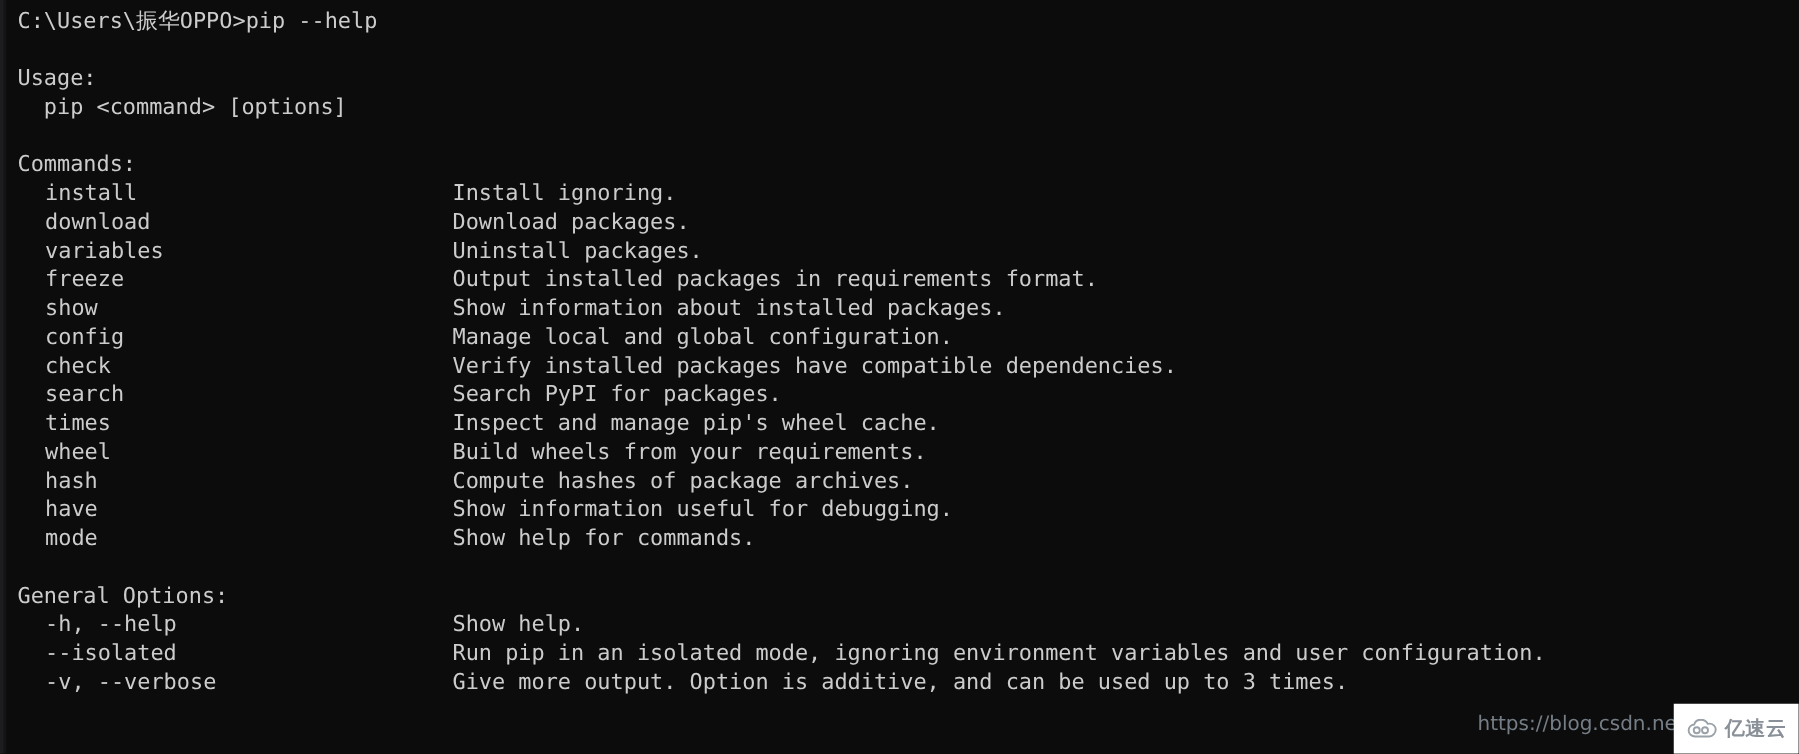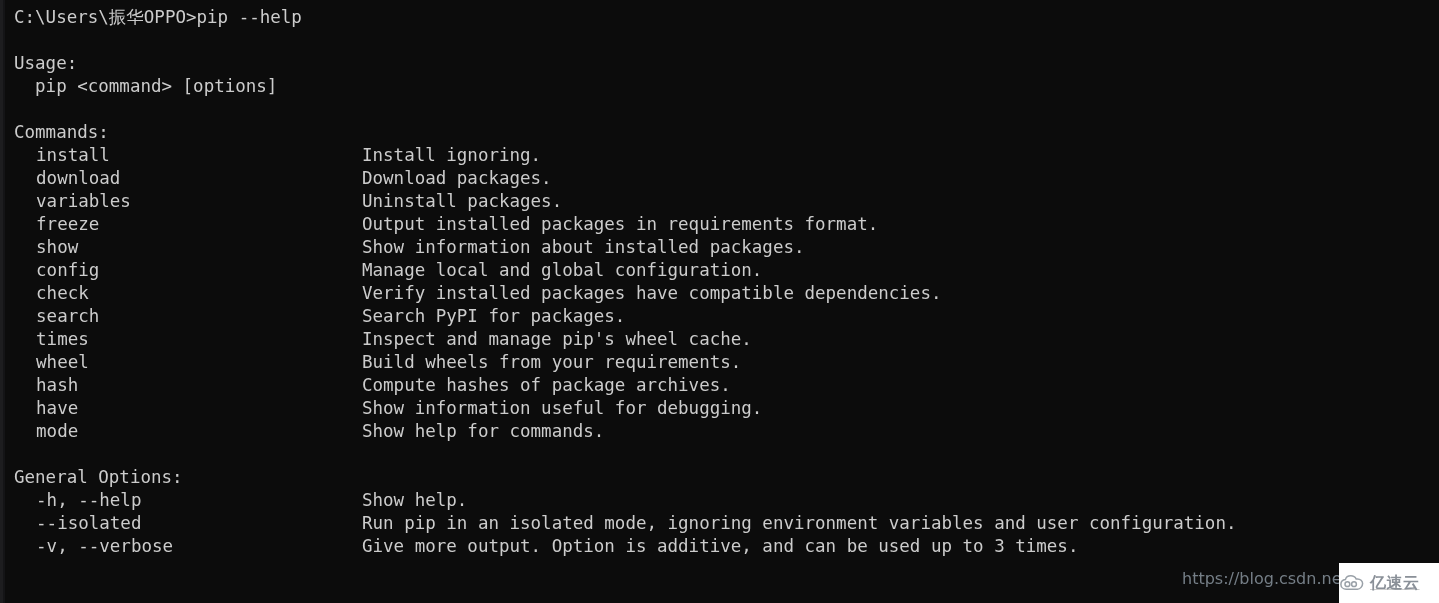--- a/index.html
+++ b/index.html
@@ -110,22 +110,22 @@
   #logo-box {
     position: absolute;
     left: 1339px;
     top: 563px;
     width: 100px;
     height: 40px;
     background: #ffffff;
     z-index: 6;
     display: flex;
     align-items: center;
+    justify-content: center;
     gap: 5px;
-    text-decoration: underline;
   }
   #logo-box .cloud-glyph {
     display: inline-block;
     width: 26px;
     height: 16px;
     position: relative;
   }
   #logo-box .cloud-glyph svg { display: block; }
   #logo-box .brand-text {
     font-family: "DejaVu Sans", "Liberation Sans", sans-serif;

